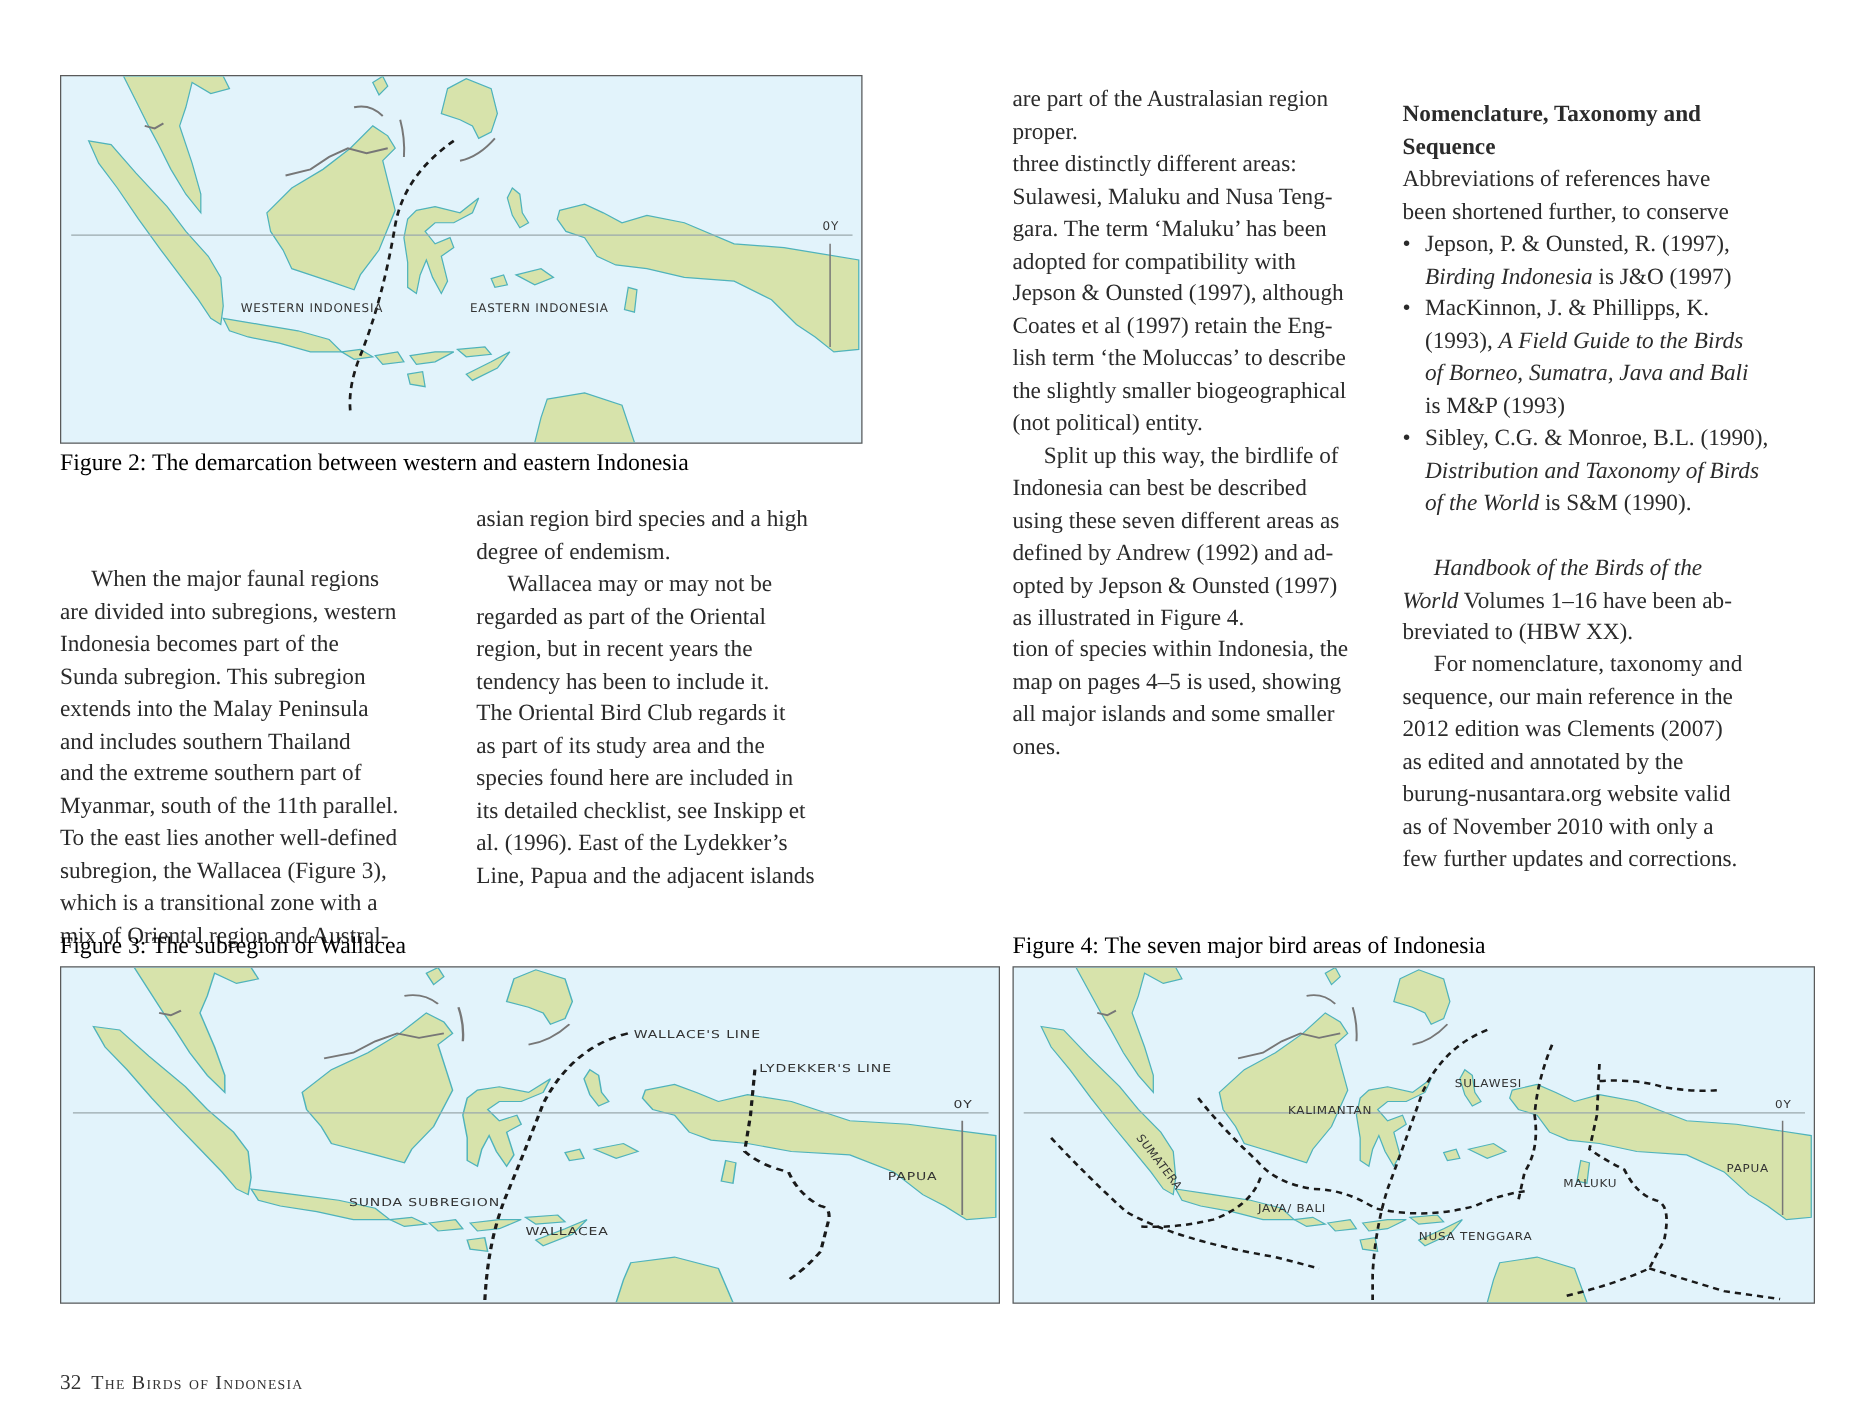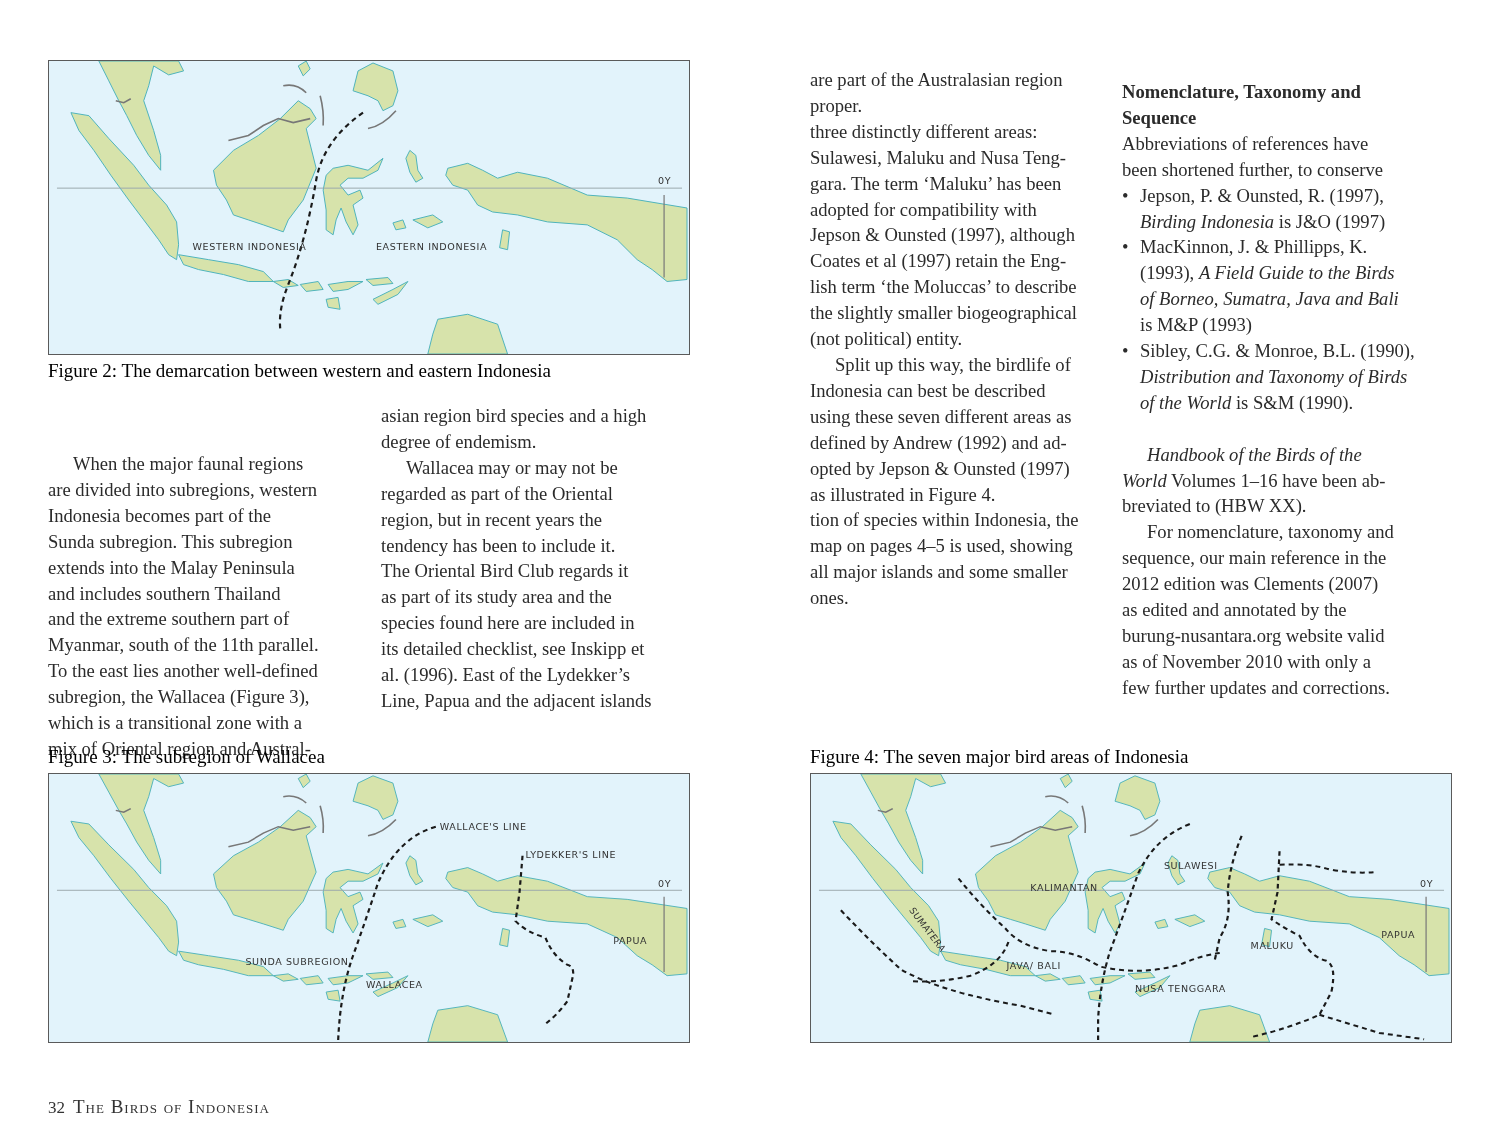--- a/index.html
+++ b/index.html
@@ -9,21 +9,21 @@
   .caption{position:absolute;font-size:19px;color:#000000;white-space:nowrap;}
   .col{position:absolute;font-size:18.6px;line-height:25.9px;color:#2b2b2b;}
   .ind{text-indent:25px;}
   .col .line{display:block;white-space:nowrap;}
   .heading{font-weight:bold;}
   .bul{display:block;white-space:nowrap;position:relative;padding-left:18px;}
   .bul .dot{position:absolute;left:0;top:0;}
   .sub{display:block;white-space:nowrap;padding-left:18px;}
   .footer{position:absolute;top:1096px;font-size:16px;color:#333;white-space:nowrap;}
   .footer .num{font-size:17px;}
-  .footer .sc{font-variant:small-caps;letter-spacing:1px;font-size:19px;}
+  .footer .sc{font-variant:small-caps;letter-spacing:1px;font-size:16px;}
   .maplabel{font-family:"DejaVu Sans",sans-serif;font-size:9.6px;fill:#333;letter-spacing:0.6px;}
   .land{fill:#d7e3ab;stroke:#4fb3bb;stroke-width:1;}
   .border{fill:none;stroke:#777;stroke-width:1.6;}
   .equator{stroke:#9aa8ac;stroke-width:1;}
   .dash{fill:none;stroke:#1a1a1a;stroke-width:2.2;stroke-dasharray:5 4;}
   .arc{fill:none;stroke:#777;stroke-width:1.6;}
 </style>
 </head>
 <body>
 
@@ -111,21 +111,21 @@
   <span class="line">tendency has been to include it.</span>
   <span class="line">The Oriental Bird Club regards it</span>
   <span class="line">as part of its study area and the</span>
   <span class="line">species found here are included in</span>
   <span class="line">its detailed checklist, see Inskipp et</span>
   <span class="line">al. (1996). East of the Lydekker’s</span>
   <span class="line">Line, Papua and the adjacent islands</span>
 </div>
 
 <div class="caption" style="left:48px;top:746px;">Figure 3: The subregion of Wallacea</div>
-<div class="map" style="left:48px;top:773px;width:642px;height:270px;">
+<div class="map" style="left:48px;top:773px;width:752px;height:270px;">
   <svg viewBox="0 0 642 295" preserveAspectRatio="none">
     <use href="#basemap"></use>
     <path class="dash" d="M388,58 Q350,70 330,120 Q318,160 305,200 Q292,240 290,295"></path>
     <path class="dash" d="M475,90 L472,130 L468,162 Q480,175 498,180 Q505,200 520,210 Q528,212 525,225 L520,250 Q510,265 498,275"></path>
     <text class="maplabel" x="392" y="62">WALLACE'S LINE</text>
     <text class="maplabel" x="478" y="92">LYDEKKER'S LINE</text>
     <text class="maplabel" x="611" y="124">0Y</text>
     <text class="maplabel" x="197" y="210">SUNDA SUBREGION</text>
     <text class="maplabel" x="318" y="236">WALLACEA</text>
     <text class="maplabel" x="566" y="187">PAPUA</text>

